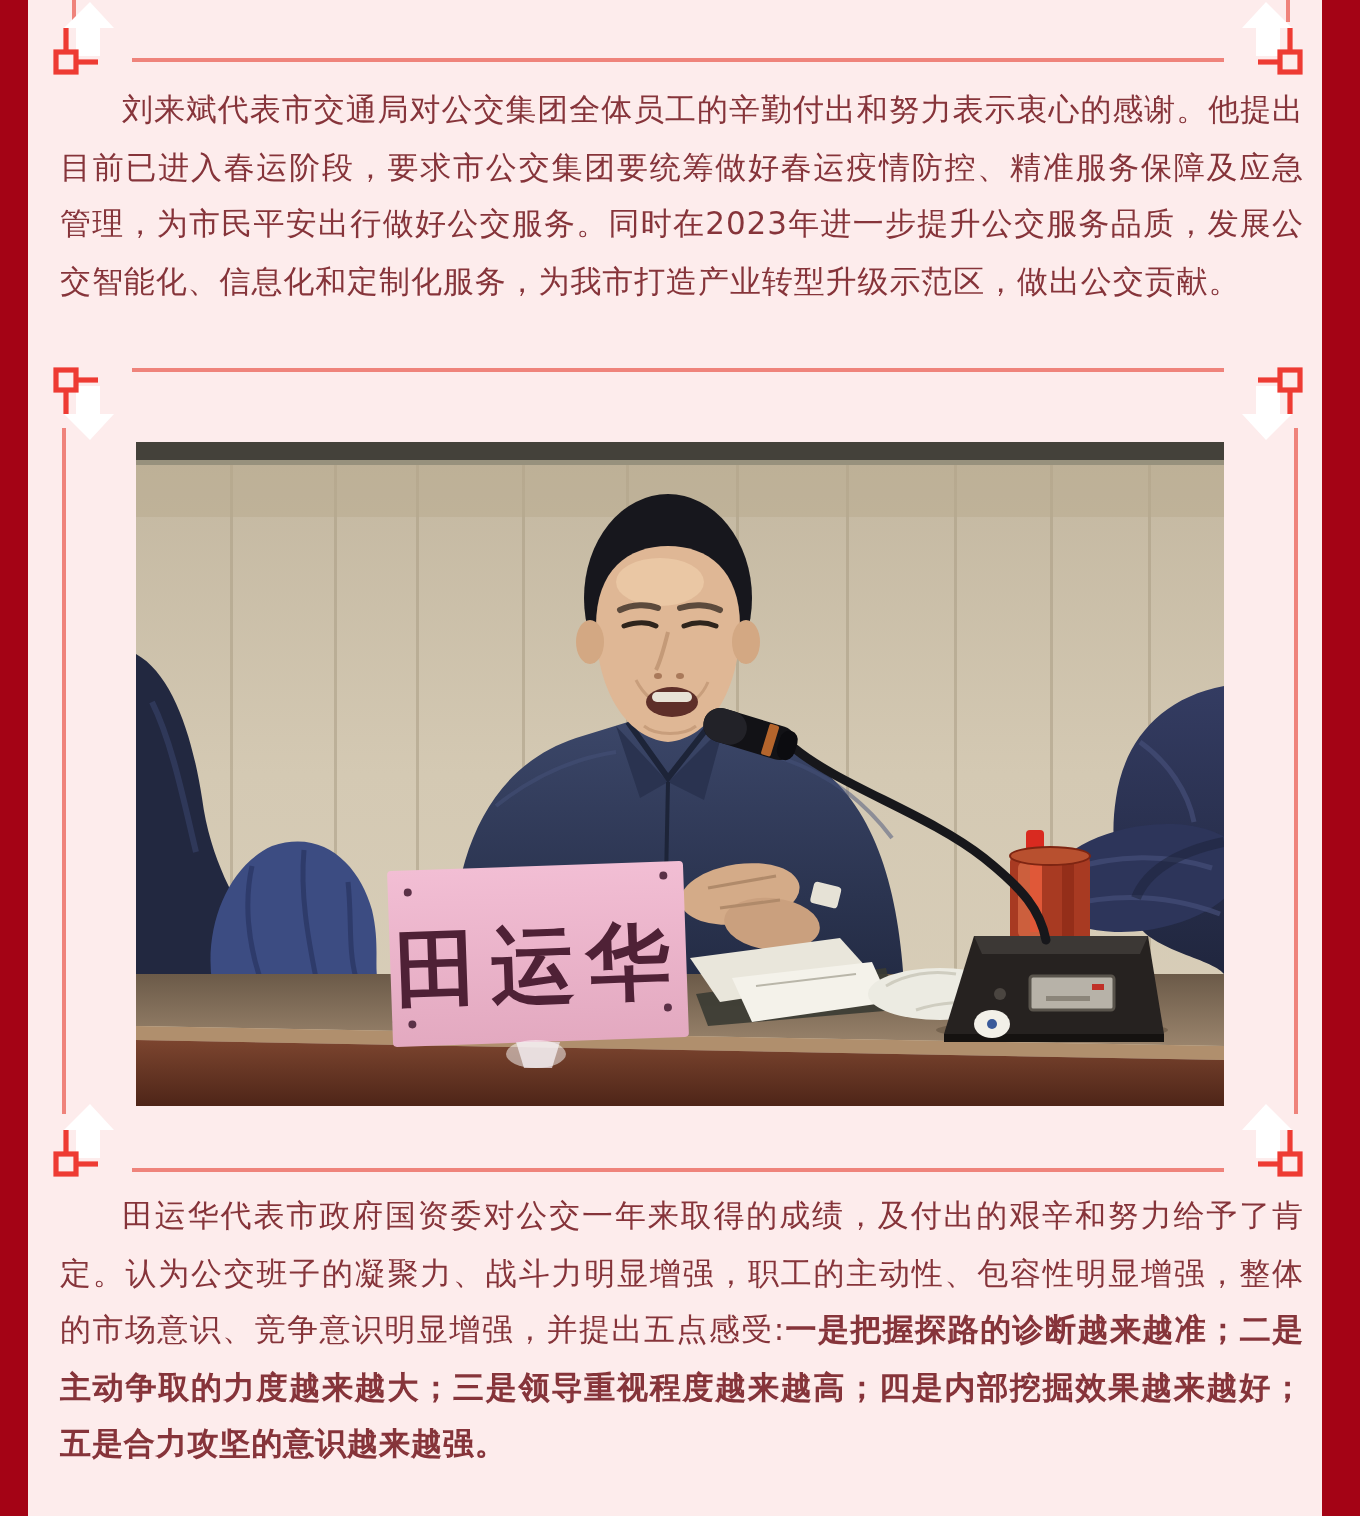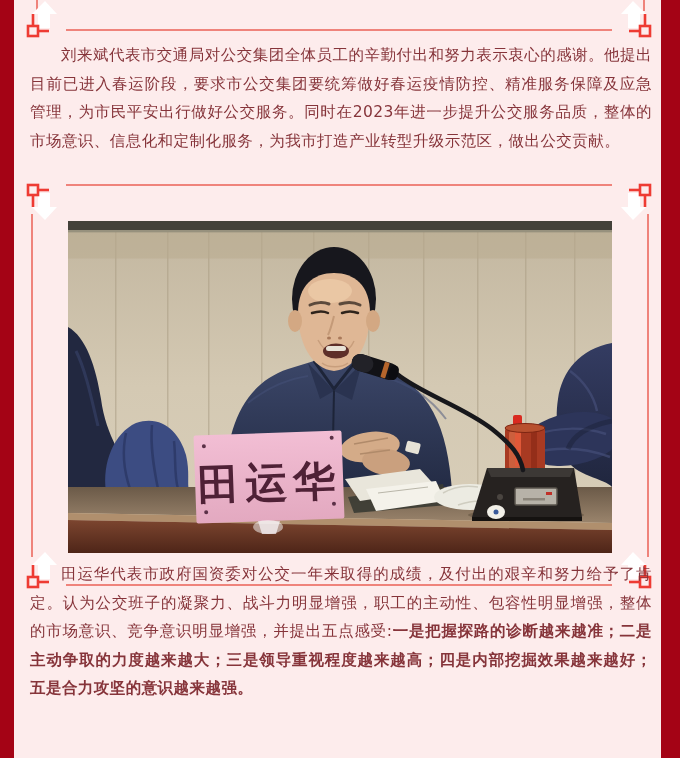--- a/index.html
+++ b/index.html
@@ -55,21 +55,21 @@
 <div class="vstub" style="left:643px;"></div>
 
 <svg class="orn" style="left:24px;top:1px;" viewBox="0 0 40 40">
     <use href="#orn-shape"></use>
   </svg>
 <svg class="orn flip-x" style="left:614px;top:1px;" viewBox="0 0 40 40">
     <use href="#orn-shape"></use>
   </svg>
 <div class="hline" style="top:29px;"></div>
 
-<p class="para" style="top:41px;">刘来斌代表市交通局对公交集团全体员工的辛勤付出和努力表示衷心的感谢。他提出目前已进入春运阶段，要求市公交集团要统筹做好春运疫情防控、精准服务保障及应急管理，为市民平安出行做好公交服务。同时在2023年进一步提升公交服务品质，整体的市场意识、信息化和定制化服务，为我市打造产业转型升级示范区，做出公交贡献。</p>
+<p class="para" style="top:41px;">刘来斌代表市交通局对公交集团全体员工的辛勤付出和努力表示衷心的感谢。他提出目前已进入春运阶段，要求市公交集团要统筹做好春运疫情防控、精准服务保障及应急管理，为市民平安出行做好公交服务。同时在2023年进一步提升公交服务品质，发展公交智能化、信息化和定制化服务，为我市打造产业转型升级示范区，做出公交贡献。</p>
 
 <div class="hline" style="top:184px;"></div>
 <svg class="orn flip-y" style="left:24px;top:180px;" viewBox="0 0 40 40">
     <use href="#orn-shape"></use>
   </svg>
 <svg class="orn flip-xy" style="left:614px;top:180px;" viewBox="0 0 40 40">
     <use href="#orn-shape"></use>
   </svg>
 <div class="vline" style="left:31px;top:214px;height:343px;"></div>
 <div class="vline" style="left:647px;top:214px;height:343px;"></div>
@@ -260,13 +260,13 @@
 </div>
 
 <svg class="orn" style="left:24px;top:552px;" viewBox="0 0 40 40">
     <use href="#orn-shape"></use>
   </svg>
 <svg class="orn flip-x" style="left:614px;top:552px;" viewBox="0 0 40 40">
     <use href="#orn-shape"></use>
   </svg>
 <div class="hline" style="top:584px;"></div>
 
-<p class="para" style="top:560px;"><span>田运华代表市政府国资委对公交一年来取得的成绩，及付出的艰辛和努力给予了肯定。认为公交班子的凝聚力、战斗力明显增强，职工的主动性、包容性明显增强，整体的市场意识、竞争意识明显增强，并提出五点感受:</span><b>一是把握探路的诊断越来越准；二是主动争取的力度越来越大；三是领导重视程度越来越高；四是内部挖掘效果越来越好；五是合力攻坚的意识越来越强。</b></p>
+<p class="para" style="top:594px;"><span>田运华代表市政府国资委对公交一年来取得的成绩，及付出的艰辛和努力给予了肯定。认为公交班子的凝聚力、战斗力明显增强，职工的主动性、包容性明显增强，整体的市场意识、竞争意识明显增强，并提出五点感受:</span><b>一是把握探路的诊断越来越准；二是主动争取的力度越来越大；三是领导重视程度越来越高；四是内部挖掘效果越来越好；五是合力攻坚的意识越来越强。</b></p>
 
 </body></html>

